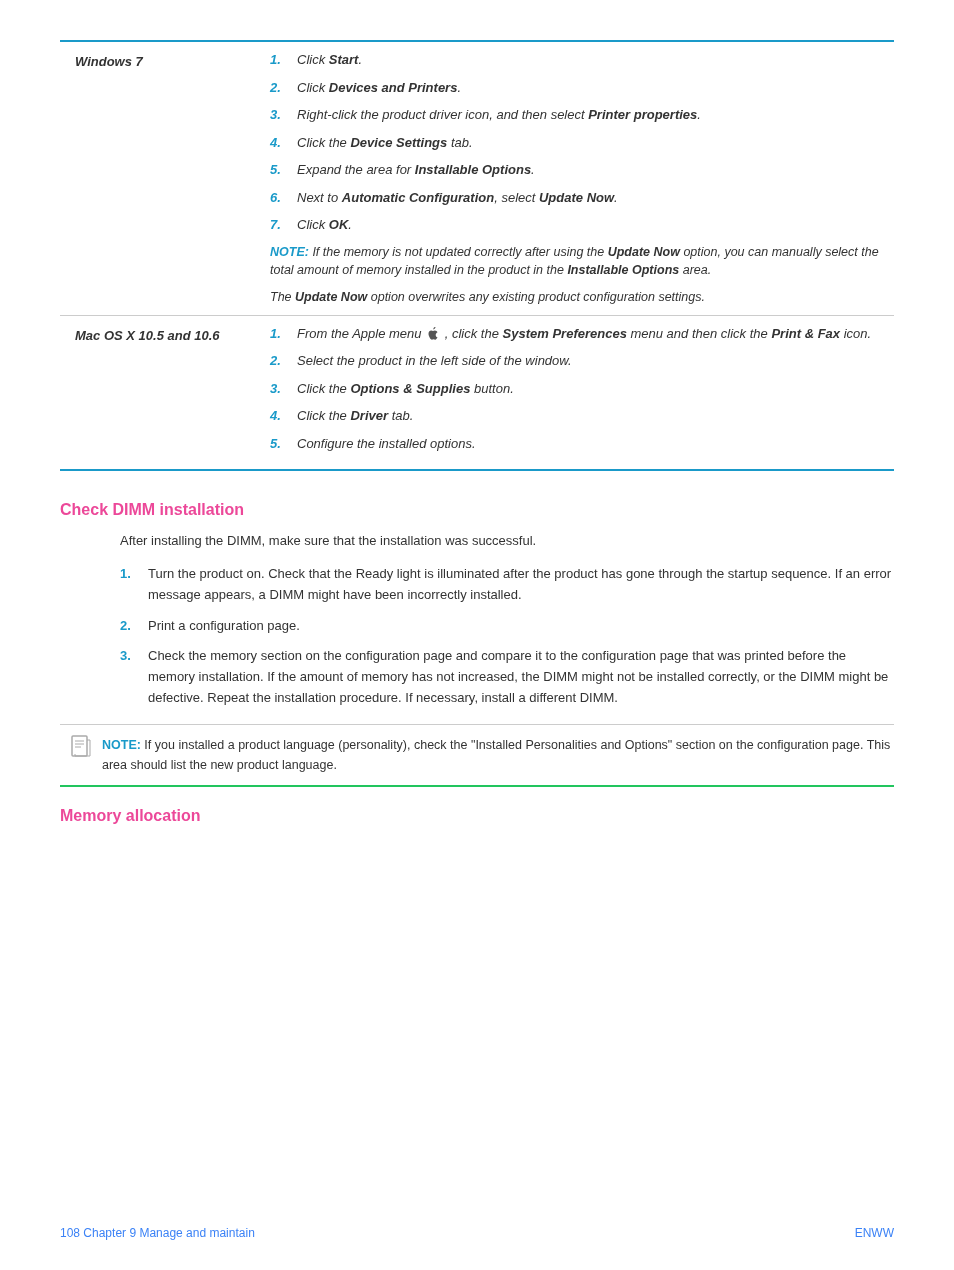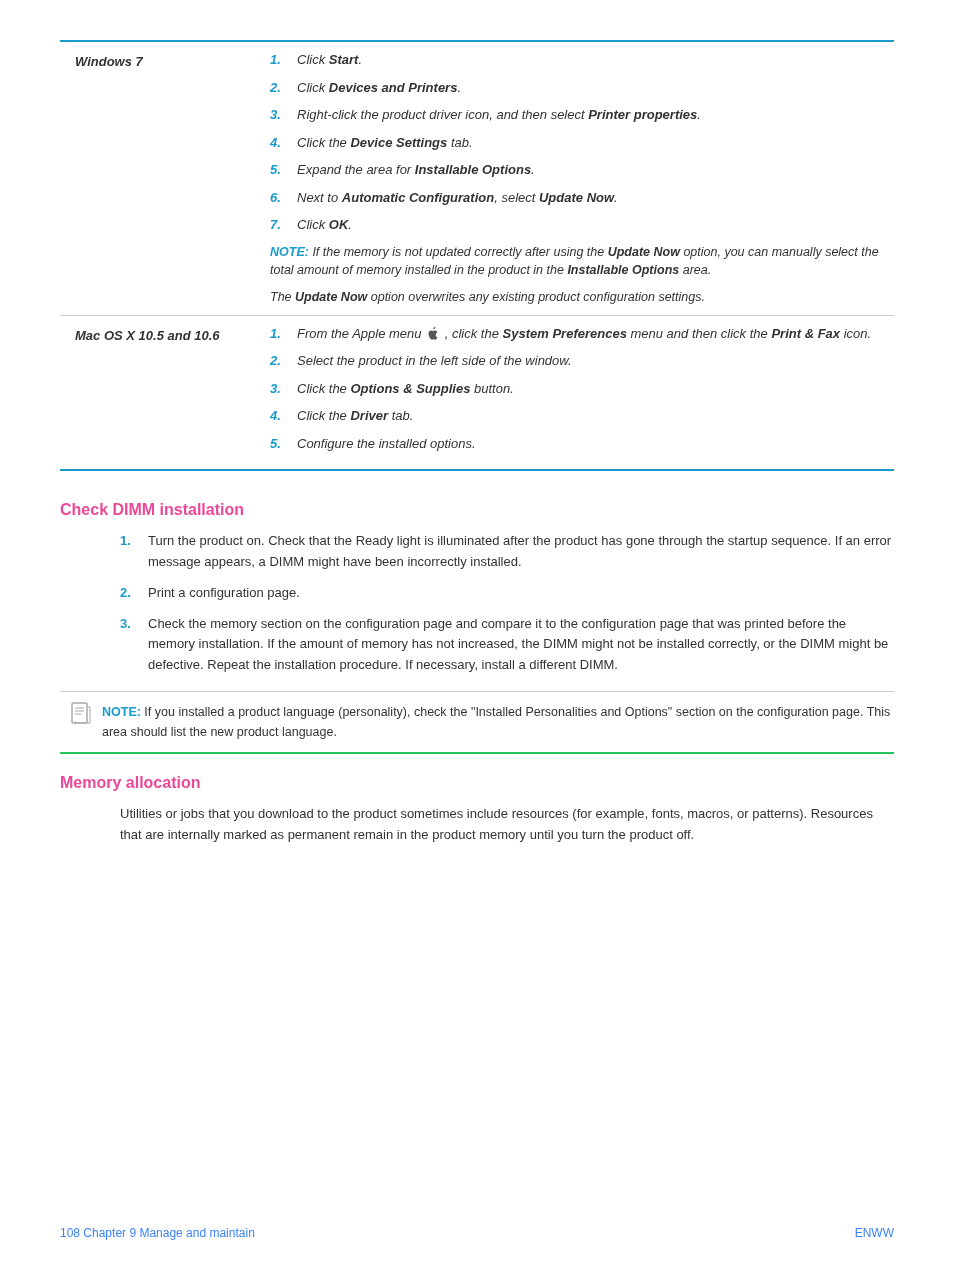--- a/index.html
+++ b/index.html
@@ -256,20 +256,21 @@
             </li>
           </ol>
         </td>
       </tr>
     </tbody>
   </table>
 
   <h2 class="section-heading">Check DIMM installation</h2>
 
   <div class="section-body">
+    <p class="section-intro">After installing the DIMM, make sure that the installation was successful.</p>
 
     <ol class="blue-steps">
       <li>
         <span class="num">1.</span>
         <span>Turn the product on. Check that the Ready light is illuminated after the product has gone through the startup sequence. If an error message appears, a DIMM might have been incorrectly installed.</span>
       </li>
       <li>
         <span class="num">2.</span>
         <span>Print a configuration page.</span>
       </li>
@@ -291,22 +292,19 @@
       </svg>
     </span>
     <div class="note-content">
       <span class="label">NOTE: </span>
       <span>If you installed a product language (personality), check the "Installed Personalities and Options" section on the configuration page. This area should list the new product language.</span>
     </div>
   </div>
 
   <h2 class="section-heading">Memory allocation</h2>
 
-  <div class="section-body">
-    <p class="section-intro">Utilities or jobs that you download to the product sometimes include resources (for example, fonts, macros, or patterns). Resources that are internally marked as permanent remain in the product memory until you turn the product off.</p>
-  </div>
 
   <div class="footer">
     <span>108  Chapter 9  Manage and maintain</span>
     <span>ENWW</span>
   </div>
 
 </div>
 
 </body></html>

